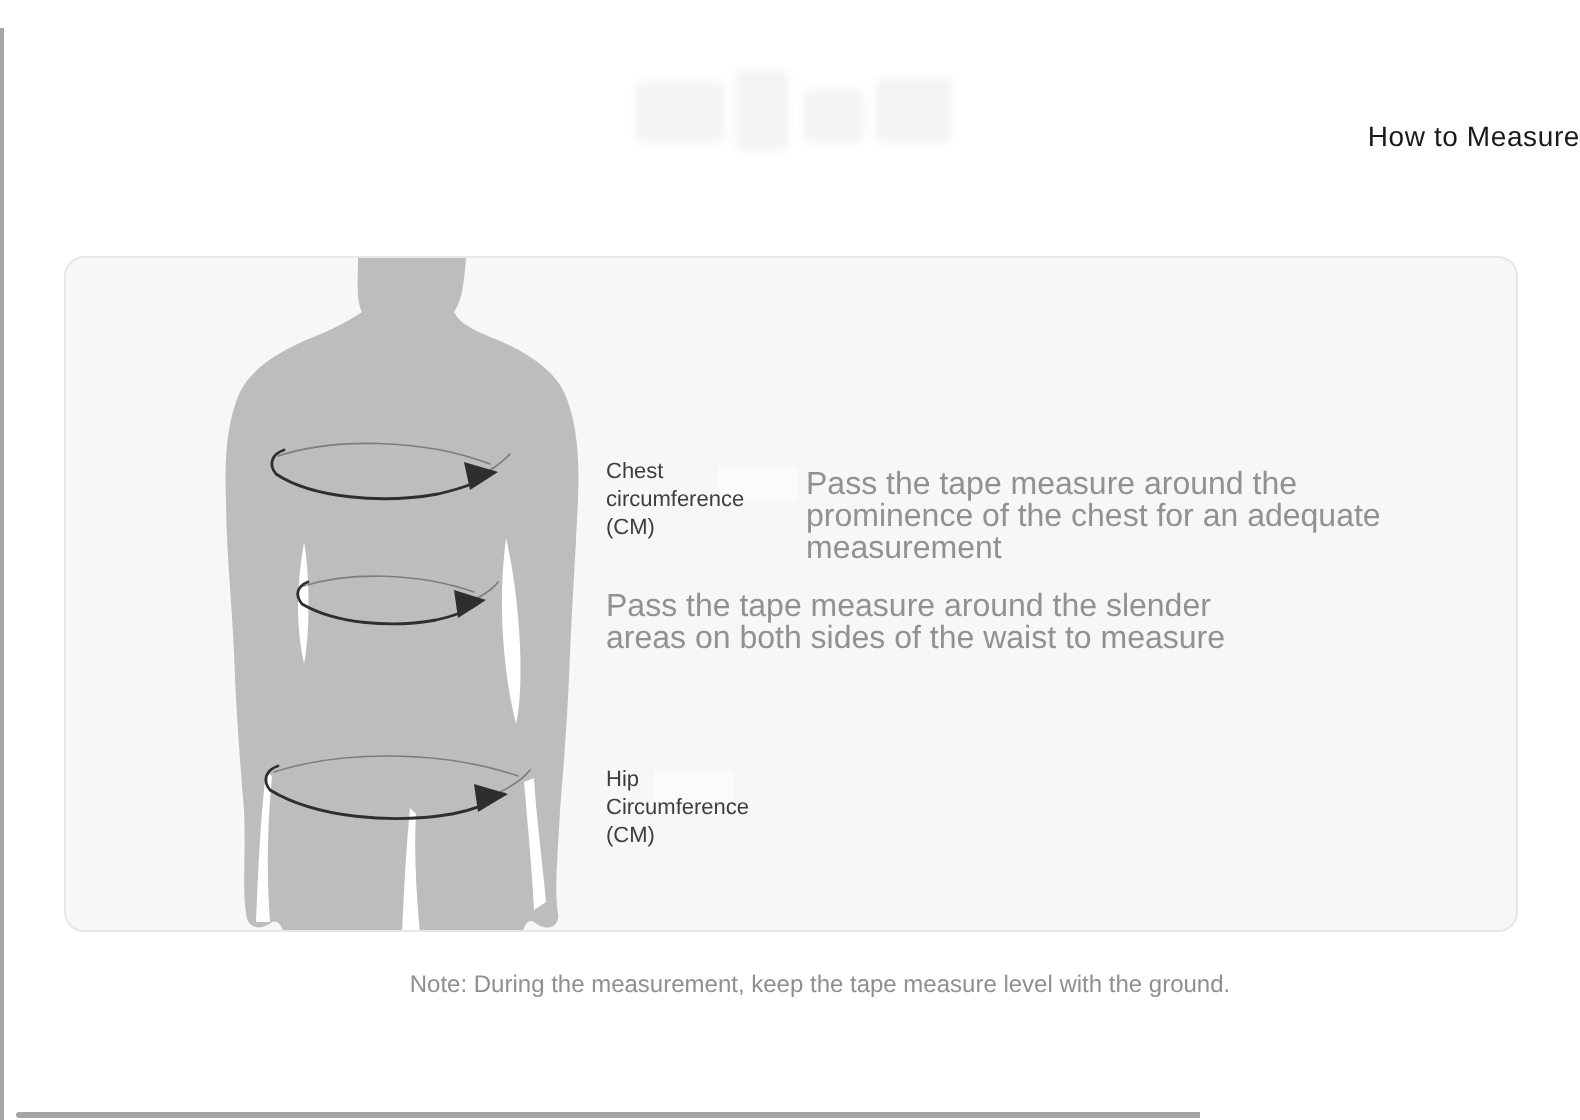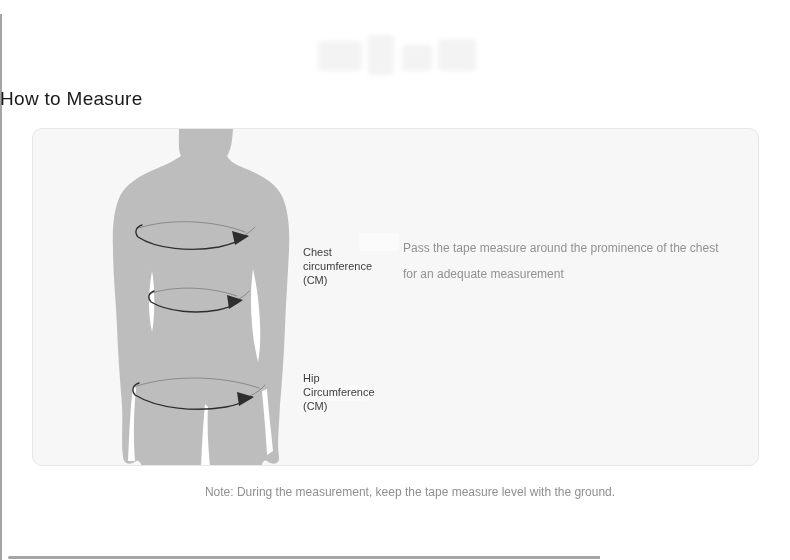--- a/index.html
+++ b/index.html
@@ -11,48 +11,48 @@
   .frame-left{position:absolute;left:0;top:14px;width:2px;height:546px;background:var(--frame-line);}
   .frame-bottom{position:absolute;left:8px;top:556px;width:592px;height:3px;background:var(--frame-line);border-radius:3px 0 0 3px;}
   
   .watermark{position:absolute;left:310px;top:34px;width:170px;height:44px;filter:blur(2px);}
   .watermark i{position:absolute;display:block;background:#f3f3f3;border-radius:4px;}
   .wm1{left:8px;top:7px;width:44px;height:30px;}
   .wm2{left:58px;top:1px;width:26px;height:40px;}
   .wm3{left:92px;top:11px;width:30px;height:26px;}
   .wm4{left:128px;top:5px;width:38px;height:32px;}
   .title{
-    position:absolute;left:0;top:88px;width:100%;text-align:left;
-    font-size:19px;font-weight:500;letter-spacing:.3px;color:var(--title-text);
+    position:absolute;left:0;top:60px;width:100%;text-align:right;
+    font-size:14px;font-weight:500;letter-spacing:.3px;color:var(--title-text);
   }
   .panel{
     position:absolute;left:32px;top:128px;width:727px;height:338px;
     background:var(--panel-bg);border:1px solid var(--panel-border);border-radius:10px;
     box-sizing:border-box;overflow:hidden;
   }
   .figure-svg{position:absolute;left:63px;top:0;}
   .body-fill{fill:var(--silhouette);}
   .gap-fill{fill:#ffffff;}
   .arc-main{fill:none;stroke:var(--arrow);stroke-width:1.4;stroke-linecap:round;}
   .arc-faint{fill:none;stroke:var(--arrow);stroke-width:.8;opacity:.45;stroke-linecap:round;}
   .arc-head{fill:var(--arrow);}
   .residue{position:absolute;background:#fbfbfb;border-radius:2px;}
   .res1{left:326px;top:104px;width:40px;height:18px;}
   .res2{left:294px;top:256px;width:40px;height:16px;}
-  .m-row{position:absolute;left:270px;display:flex;align-items:flex-end;}
+  .m-row{position:absolute;left:270px;display:flex;align-items:flex-start;}
   .row1{top:100px;}
   .row2{top:161px;}
-  .row3{top:242px;}
+  .row3{top:254px;}
   .m-label{
     width:84px;margin-right:16px;flex:none;
     font-size:11px;line-height:14px;color:var(--label-text);
   }
   .m-desc{
     width:320px;padding-top:6px;
-    font-size:12px;line-height:26px;color:var(--desc-text);
+    font-size:16px;line-height:16px;color:var(--desc-text);
   }
   .note{
     position:absolute;left:15px;top:485px;width:100%;text-align:center;
     font-size:12px;color:var(--note-text);
   }
 </style>
 </head>
 <body>
 
 <div class="stage">
@@ -125,20 +125,21 @@
 
     <div class="residue res1"></div>
     <div class="residue res2"></div>
 
     <div class="m-row row1">
       <div class="m-label">Chest circumference (CM)</div>
       <div class="m-desc">Pass the tape measure around the prominence of the chest for an adequate measurement</div>
     </div>
 
     <div class="m-row row2">
+      <div class="m-desc">Pass the tape measure around the slender areas on both sides of the waist to measure</div>
     </div>
 
     <div class="m-row row3">
       <div class="m-label">Hip Circumference (CM)</div>
     </div>
 
   </div>
 
   <div class="note">Note: During the measurement, keep the tape measure level with the ground.</div>
 

